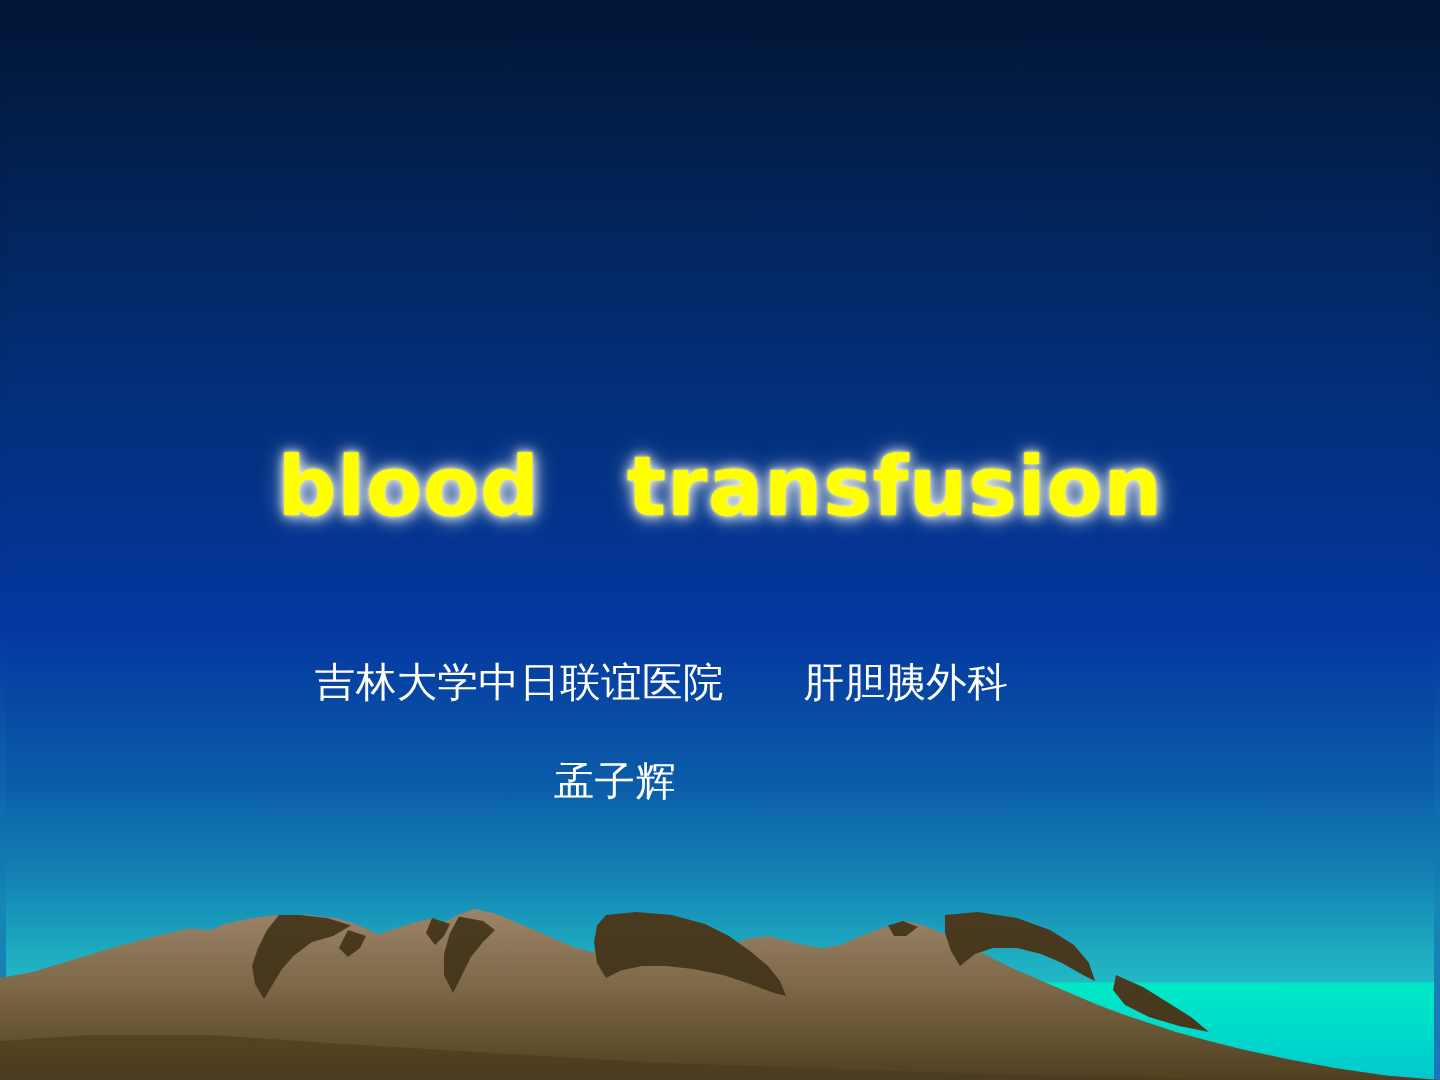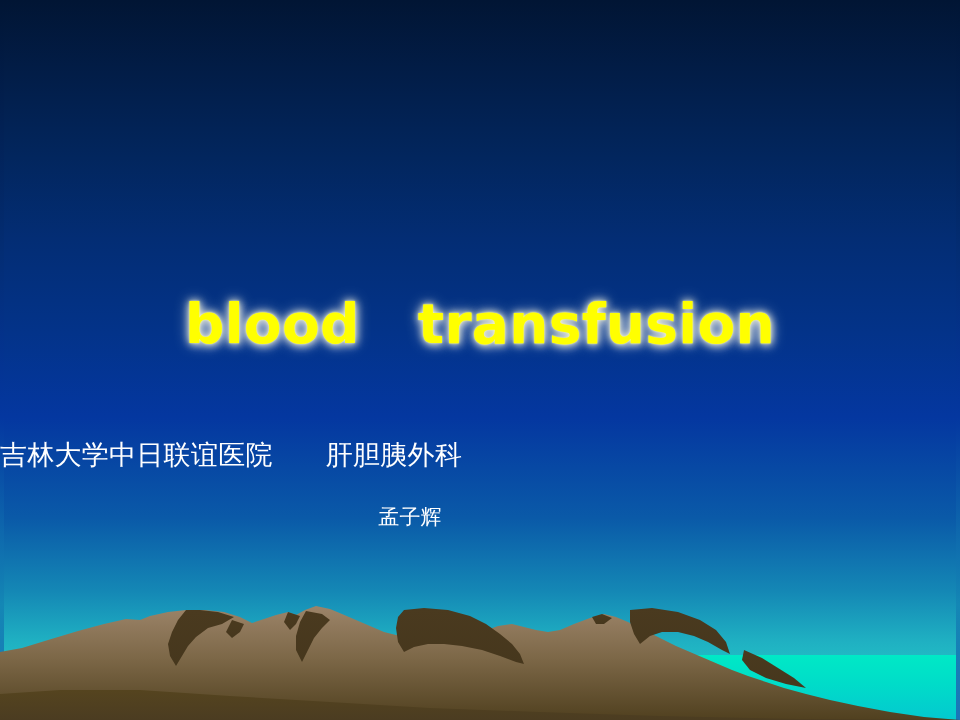--- a/index.html
+++ b/index.html
@@ -96,37 +96,37 @@
        0 0 8px #fffde0,
        0 0 16px rgba(255,255,255,0.55),
        2px 3px 10px rgba(255,255,255,0.35);
   }
 
   .affiliation {
     position: absolute;
     top: 437px;
     left: 0;
     width: 882px;
-    text-align: left;
+    text-align: center;
     font-family: "DejaVu Serif", "Liberation Serif", serif;
     font-size: 27px;
     font-weight: 400;
     color: #ffffff;
     white-space: pre;
     letter-spacing: 0.01em;
   }
 
   .presenter {
     position: absolute;
     top: 503px;
     left: 0;
     width: 820px;
     text-align: center;
     font-family: "DejaVu Serif", "Liberation Serif", serif;
-    font-size: 21px;
+    font-size: 27px;
     font-weight: 400;
     color: #ffffff;
     white-space: pre;
     letter-spacing: 0.01em;
   }
 </style>
 </head>
 <body>
 
 <div id="slide">

